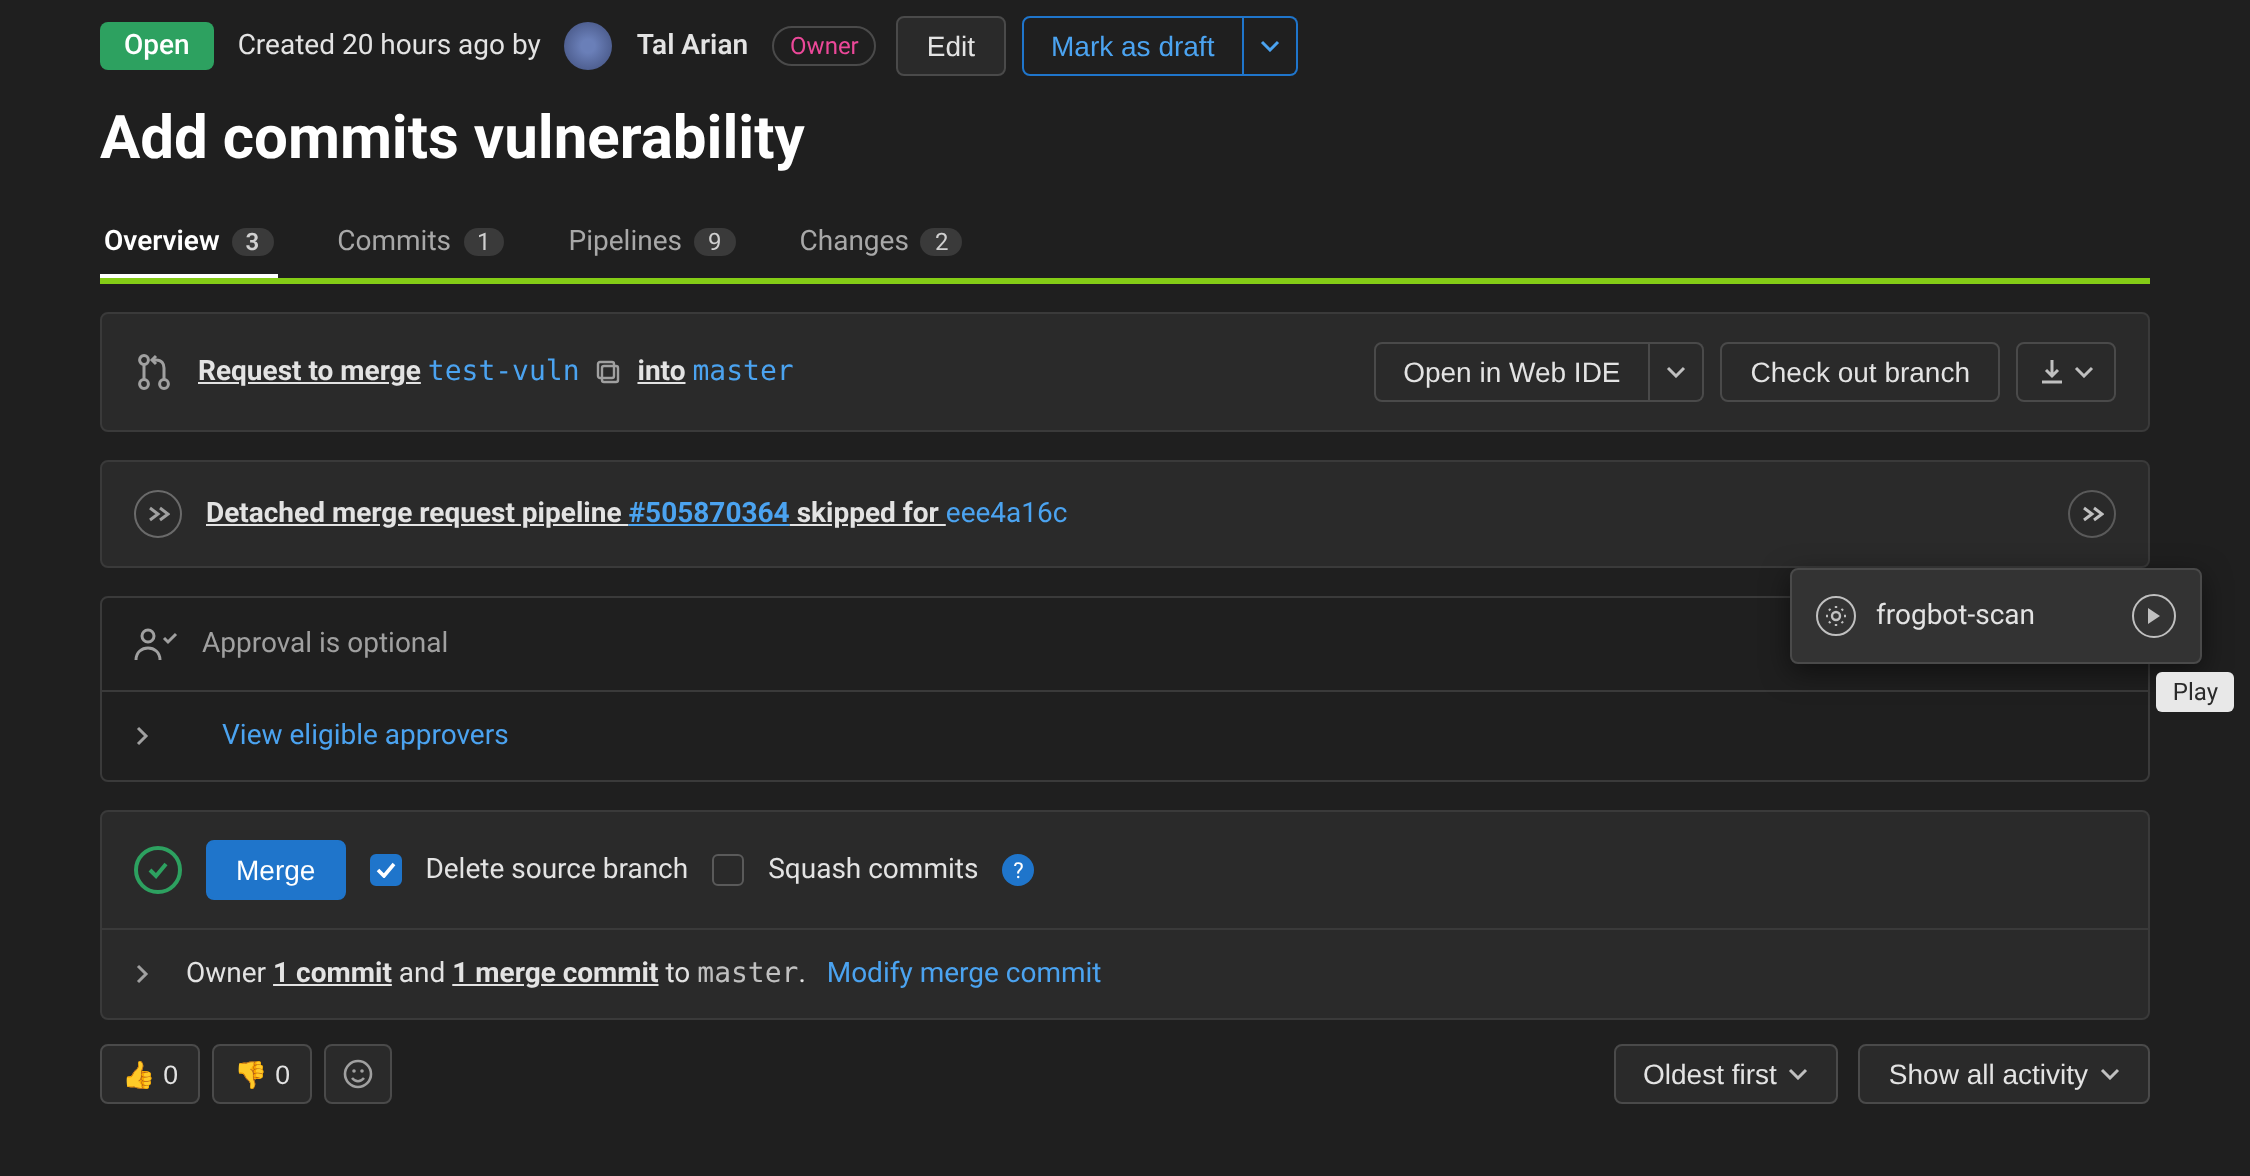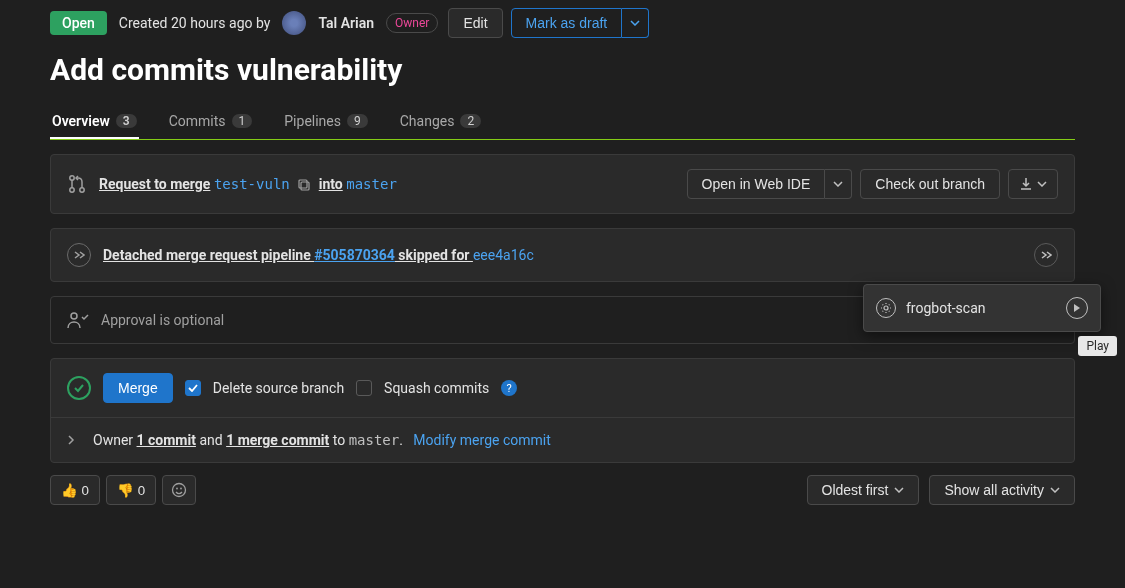--- a/index.html
+++ b/index.html
@@ -61,21 +61,21 @@
     }
     .btn-blue {
       background: #1f75cb;
       border: 1px solid #1f75cb;
       color: #fff;
     }
     .btn-caret { padding: 6px 8px; }
     h1.title { font-size: 30px; font-weight: 700; margin: 14px 0 18px 0; color: #fff; }
     .tabs {
       display: flex; gap: 28px;
-      border-bottom: 1px solid #84cc16;
+      border-bottom: 3px solid #84cc16;
     }
     .tab {
       display: flex; align-items: center; gap: 6px;
       padding: 8px 2px; cursor: pointer; color: #a8a8a8;
       border-bottom: 2px solid transparent;
     }
     .tab.active { color: #fff; font-weight: 600; border-bottom-color: #fff; }
     .tab-badge {
       background: #3a3a3a; color: #d0d0d0;
       border-radius: 10px; padding: 0 7px; font-size: 12px;
@@ -131,21 +131,21 @@
       border: 1px solid #4a4a4a; background: #2a2a2a; border-radius: 4px;
       padding: 6px 10px; cursor: pointer; display: flex; align-items: center; gap: 4px;
       color: #e3e3e3;
     }
     .sort-row { display: flex; gap: 10px; }
     .dl-btn { padding: 6px 10px; display: flex; align-items: center; gap: 4px;}
     .icon-btn { padding: 6px 8px; }
     .popup {
       position: absolute;
       top: 284px; right: 24px;
-      width: 238px;
+      width: 206px;
       background: #333333;
       border: 1px solid #4a4a4a;
       border-radius: 4px;
       box-shadow: 0 4px 14px rgba(0,0,0,0.5);
       z-index: 10;
     }
     .popup-item {
       display: flex; align-items: center; justify-content: space-between;
       padding: 12px 12px; cursor: pointer;
     }
@@ -284,20 +284,28 @@
   <div class="card-row">
     <span class="mr-icon">
       <svg width="22" height="18" viewBox="0 0 22 18">
           <circle cx="7" cy="5" r="3" stroke="#a0a0a0" stroke-width="1.5" fill="none"></circle>
           <path d="M1 17c0-4 3-6 6-6s6 2 6 6" stroke="#a0a0a0" stroke-width="1.5" fill="none"></path>
           <path d="M15 6l2 2 4-4" stroke="#a0a0a0" stroke-width="1.5" fill="none"></path>
         </svg>
     </span>
     <span class="muted">Approval is optional</span>
   </div>
+  <div class="card-row card-sep">
+    <span class="chevron-icon">
+      <svg width="8" height="12" viewBox="0 0 8 12">
+          <path d="M2 2l4 4-4 4" stroke="#a0a0a0" stroke-width="1.5" fill="none"></path>
+        </svg>
+    </span>
+    <span class="link" style="margin-left:18px;">View eligible approvers</span>
+  </div>
 </div>
 
 <div class="card">
   <div class="card-row">
     <span class="check-circle">
       <svg width="12" height="10" viewBox="0 0 12 10">
           <path d="M2 5l3 3 5-6" stroke="#2da160" stroke-width="2" fill="none"></path>
         </svg>
     </span>
     <button class="btn btn-blue">Merge</button>

